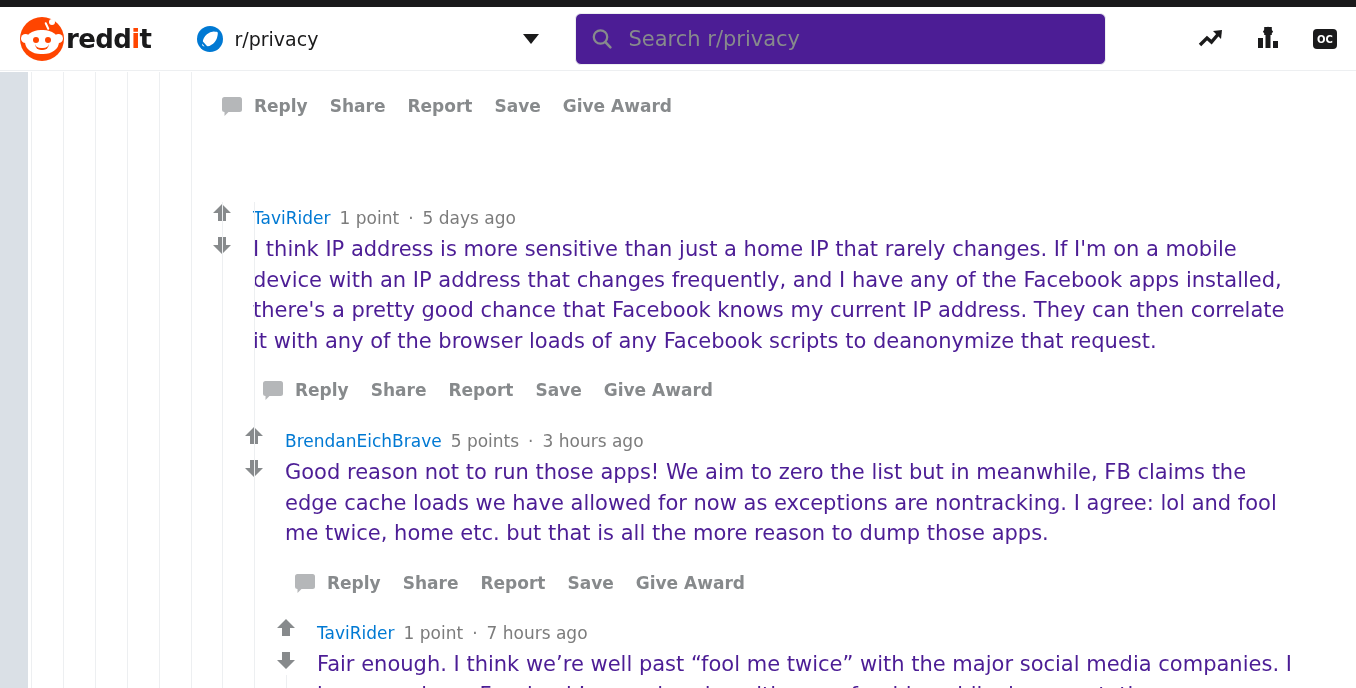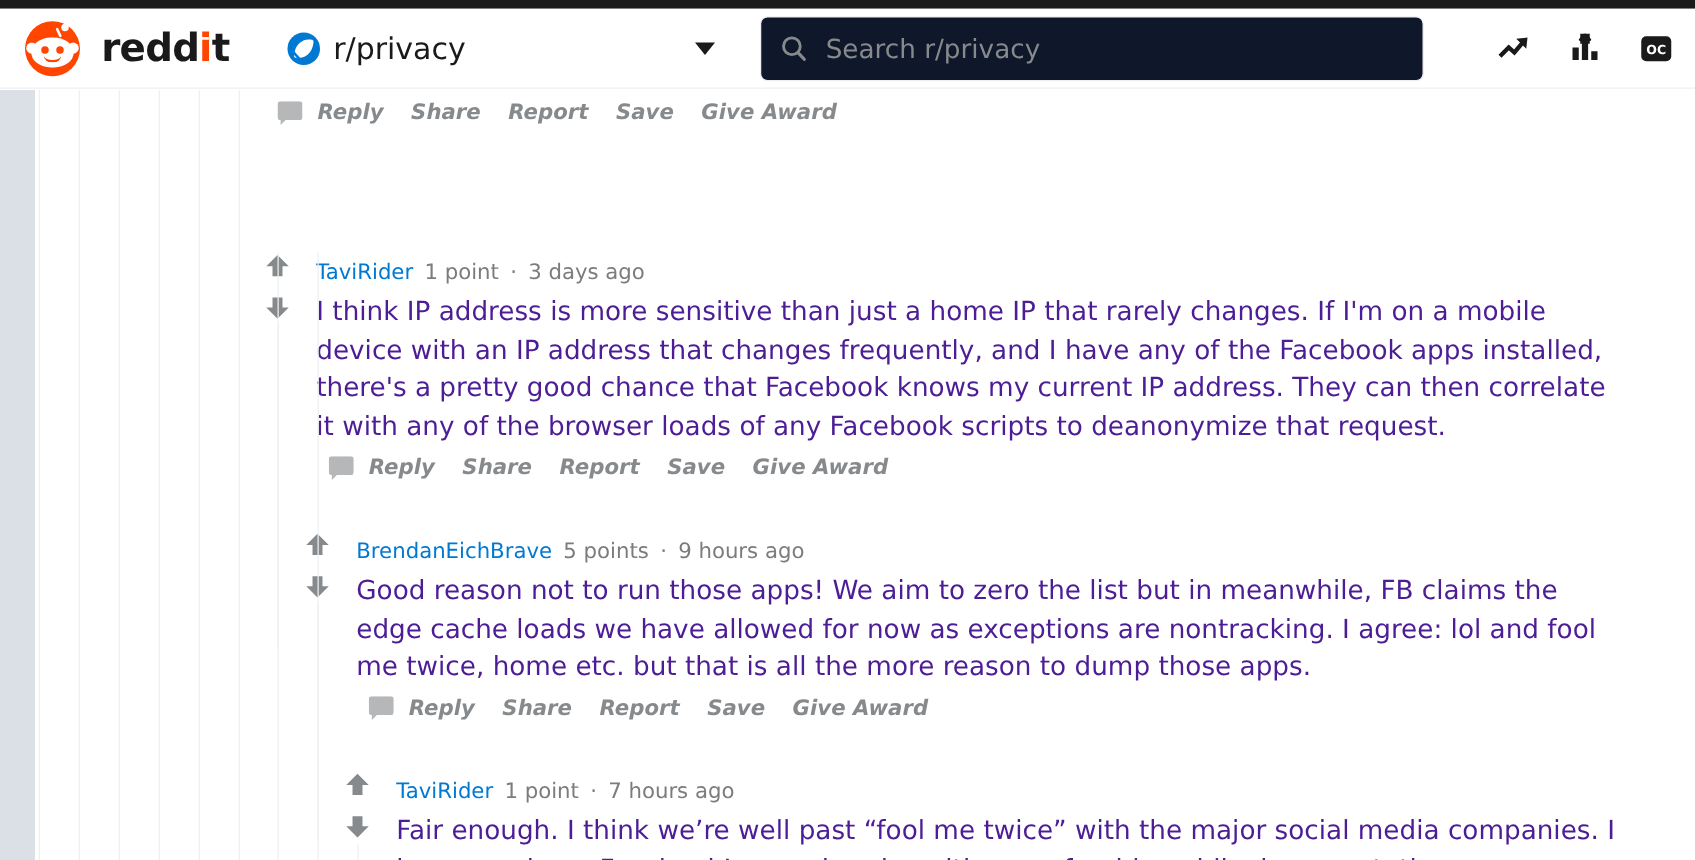--- a/index.html
+++ b/index.html
@@ -60,22 +60,22 @@
   }
   .snoo .eye-l { left: 13px; }
   .snoo .eye-r { left: 25px; }
   .snoo .smile {
     position: absolute; left: 15px; top: 27px;
     width: 14px; height: 6px;
     border-bottom: 2px solid #ff4500;
     border-radius: 0 0 14px 14px;
   }
   .wordmark {
-    font-size: 31px; font-weight: bold; color: #1a1a1b;
-    margin-left: 17px; letter-spacing: -0.6px;
+    font-size: 26px; font-weight: bold; color: #1a1a1b;
+    margin-left: 2px; letter-spacing: -0.6px;
     font-family: "DejaVu Sans", sans-serif;
   }
   .wordmark .dot { color: #ff4500; }
 
   .sub-selector {
     display: flex; align-items: center;
     margin-left: 46px;
     width: 360px;
     cursor: pointer;
   }
@@ -92,35 +92,35 @@
     border-radius: 80% 10% 80% 10%;
     transform: rotate(8deg);
   }
   .sub-icon .slash {
     position: absolute; left: 4px; top: 4px;
     width: 18px; height: 18px;
     border-left: 2px solid #0079d3;
     transform: rotate(-42deg);
   }
   .sub-name {
-    font-size: 24px; color: #1a1a1b; margin-left: 11px;
+    font-size: 19px; color: #1a1a1b; margin-left: 11px;
     font-family: "DejaVu Sans", sans-serif;
   }
   .caret {
     margin-left: auto; margin-right: 18px;
     width: 0; height: 0;
     border-left: 8px solid transparent;
     border-right: 8px solid transparent;
     border-top: 10px solid #1a1a1b;
   }
 
   .search-wrap {
     margin-left: 18px;
     width: 531px; height: 52px;
-    background: #0f172a;
+    background: #4c1d95;
     border: 1px solid #edeff1;
     border-radius: 6px;
     display: flex; align-items: center;
     padding: 0 14px;
   }
   .search-icon { flex: 0 0 auto; display: flex; }
   .search-text {
     font-size: 21px; color: #878a8c; margin-left: 14px;
     font-family: "DejaVu Sans", sans-serif;
   }
@@ -176,24 +176,23 @@
   .c-points { font-size: 17px; color: #7c7c7c; margin-left: 9px; }
   .c-sep    { font-size: 17px; color: #7c7c7c; margin-left: 9px; }
   .c-time   { font-size: 17px; color: #7c7c7c; margin-left: 9px; cursor: pointer; }
 
   .c-body {
     font-size: 21px; line-height: 30.5px; color: #4c1d95;
     font-family: "DejaVu Sans", sans-serif;
   }
 
   .c-actions {
-    display: flex; align-items: center; gap: 0;
-    margin-top: 8px;
-    font-family: "DejaVu Sans", sans-serif;
-    font-style: italic;
+    display: flex; align-items: flex-end; gap: 0;
+    margin-top: 24px;
+    font-family: "DejaVu Sans", sans-serif;
   }
   .bubble-icon { margin-right: 12px; display: flex; }
   .act {
     font-size: 17px; font-weight: bold; color: #878a8c;
     margin-right: 22px; cursor: pointer; white-space: nowrap;
   }
   .act:last-child { margin-right: 0; }
 </style>
 </head>
 <body>
@@ -303,21 +302,21 @@
             <path d="M11 20 L2 11 L7 11 L7 3 L15 3 L15 11 L20 11 Z" fill="#878a8c"></path>
           </svg>
         </span>
       </div>
 
       <div style="position:absolute; left:253px; top:0px; width:1060px;">
         <div class="c-head">
           <span class="c-author">TaviRider</span>
           <span class="c-points">1 point</span>
           <span class="c-sep">·</span>
-          <span class="c-time">3 days ago</span>
+          <span class="c-time">5 days ago</span>
         </div>
         <div class="c-body" style="margin-top:6px; width:1040px;">I think IP address is more sensitive than just a home IP that rarely changes. If I'm on a mobile device with an IP address that changes frequently, and I have any of the Facebook apps installed, there's a pretty good chance that Facebook knows my current IP address. They can then correlate it with any of the browser loads of any Facebook scripts to deanonymize that request.</div>
         <div class="c-actions" style="margin-left:10px;">
           <span class="bubble-icon">
             <svg width="20" height="19" viewBox="0 0 20 19">
               <rect x="0" y="0" width="20" height="15" rx="2.5" fill="#b5b7b9"></rect>
               <path d="M2.5 14 L2.5 19 L7.5 14 Z" fill="#b5b7b9"></path>
             </svg>
           </span>
           <span class="act">Reply</span>
@@ -344,21 +343,21 @@
             <path d="M11 20 L2 11 L7 11 L7 3 L15 3 L15 11 L20 11 Z" fill="#878a8c"></path>
           </svg>
         </span>
       </div>
 
       <div style="position:absolute; left:285px; top:0px; width:1030px;">
         <div class="c-head">
           <span class="c-author">BrendanEichBrave</span>
           <span class="c-points">5 points</span>
           <span class="c-sep">·</span>
-          <span class="c-time">9 hours ago</span>
+          <span class="c-time">3 hours ago</span>
         </div>
         <div class="c-body" style="margin-top:6px; width:1015px;">Good reason not to run those apps! We aim to zero the list but in meanwhile, FB claims the edge cache loads we have allowed for now as exceptions are nontracking. I agree: lol and fool me twice, home etc. but that is all the more reason to dump those apps.</div>
         <div class="c-actions" style="margin-left:10px;">
           <span class="bubble-icon">
             <svg width="20" height="19" viewBox="0 0 20 19">
               <rect x="0" y="0" width="20" height="15" rx="2.5" fill="#b5b7b9"></rect>
               <path d="M2.5 14 L2.5 19 L7.5 14 Z" fill="#b5b7b9"></path>
             </svg>
           </span>
           <span class="act">Reply</span>

